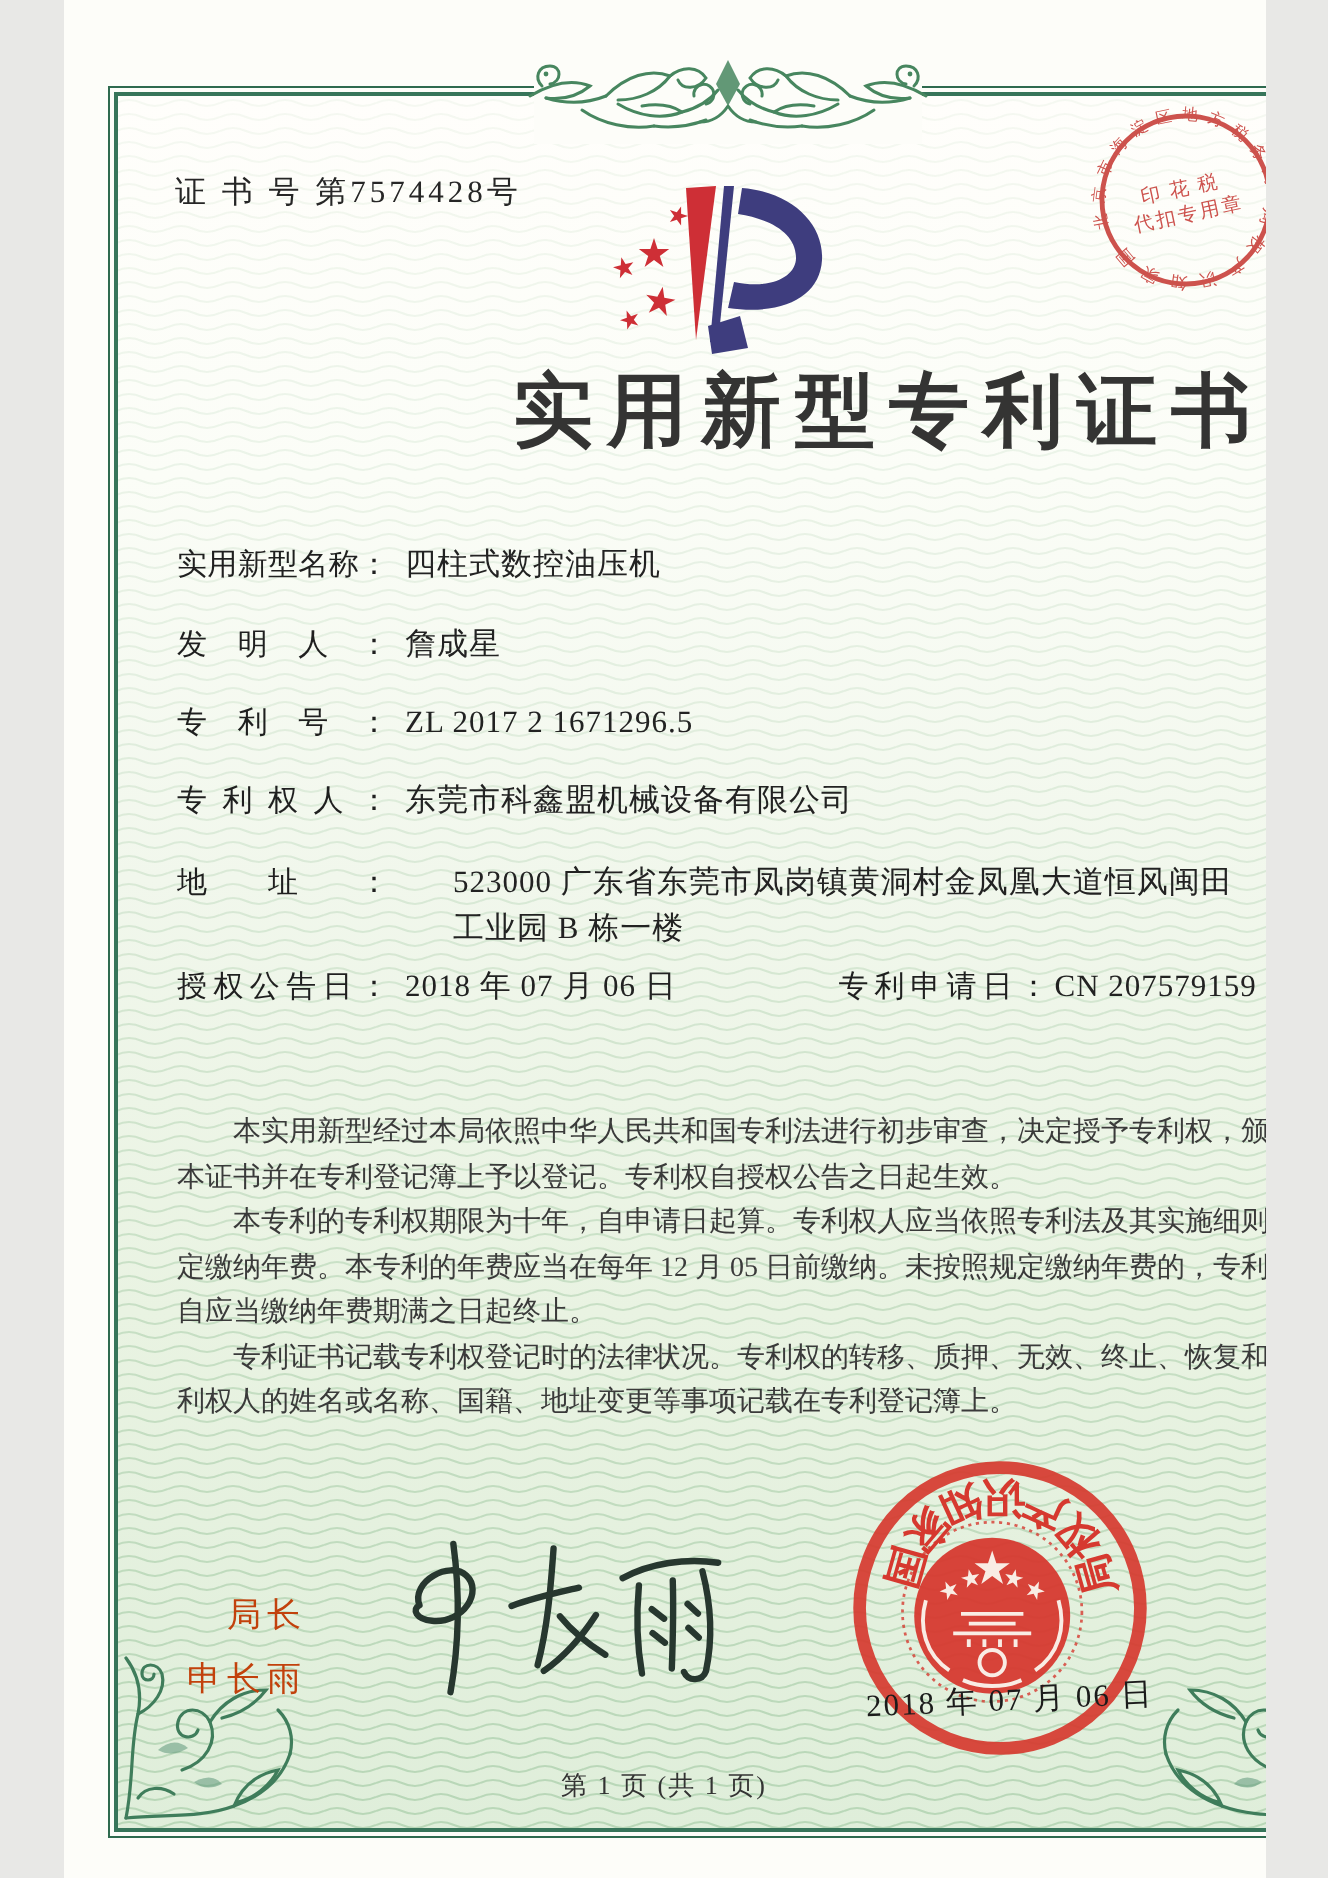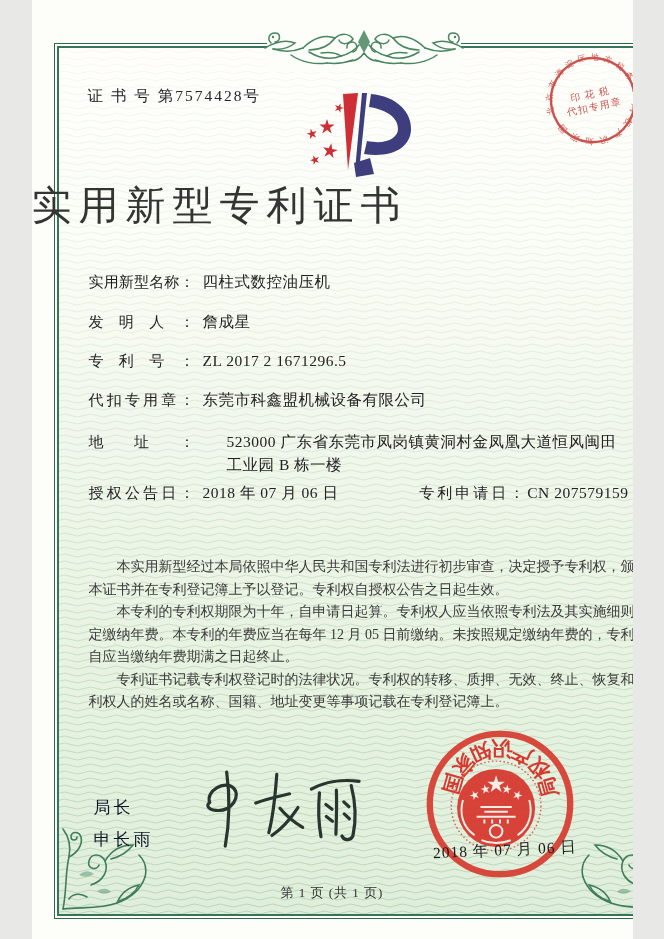--- a/index.html
+++ b/index.html
@@ -10,36 +10,36 @@
   .frame{position:absolute;left:22px;top:43px;width:619px;height:876px;border:1px solid #2e6a4f;box-sizing:border-box;}
   .frame::before{content:'';position:absolute;inset:2px;border:2px solid #37755a;}
 
   
   .tint{position:absolute;left:26px;top:48px;width:612px;height:868px;
         background:linear-gradient(180deg,#fffefb 0%,#fbfdf7 22%,#f1f7ec 45%,#e9f3e2 70%,#dfeeda 100%);}
   .waves{position:absolute;left:26px;top:48px;width:612px;height:868px;}
   .txt{position:absolute;color:#262626;}
 
   .certno{left:56px;top:86px;font-size:15.5px;letter-spacing:2px;}
-  .title{left:0;right:0;top:178px;text-align:left;font-size:40px;font-weight:400;letter-spacing:7px;color:#343433;}
+  .title{left:0;right:0;top:178px;text-align:right;font-size:40px;font-weight:700;letter-spacing:7px;color:#343433;}
 
   .fields{position:absolute;left:57px;top:272px;width:556px;}
   .frow{display:flex;align-items:baseline;margin-bottom:19px;font-size:15.5px;color:#222;}
   .flabel{display:inline-block;width:106px;flex:0 0 106px;font-size:15px;text-align:justify;text-align-last:justify;color:#1f1f1f;}
   .fvalue{margin-left:8px;letter-spacing:0.5px;}
   .frow.addr{margin-bottom:7px;}
   .frow.addr .fvalue{width:400px;line-height:23px;margin-left:32px;}
   .frow.last{margin-bottom:0;}
   .flabel2{margin-left:auto;letter-spacing:3px;font-size:15px;color:#1f1f1f;}
   .fvalue2{letter-spacing:0.5px;}
 
   .paras{position:absolute;left:57px;top:556px;width:560px;font-size:14px;line-height:22.5px;color:#3a3a3a;}
   .paras p{margin:0;text-indent:2em;}
 
-  .signer{position:absolute;left:62px;top:792px;font-size:17px;letter-spacing:3px;color:#0f172a;line-height:32px;}
+  .signer{position:absolute;left:62px;top:792px;font-size:17px;letter-spacing:3px;color:#c2410c;line-height:32px;text-align:right;}
 
   .signature{position:absolute;left:160px;top:764px;transform:rotate(-2deg);}
 
   .seal{position:absolute;left:390px;top:726px;}
   .seal-date{position:absolute;left:401px;top:840px;font-size:15.5px;letter-spacing:1px;color:#1b1b1b;transform:rotate(-2.5deg);z-index:6;}
 
   .taxstamp{position:absolute;left:505px;top:44px;transform:rotate(-12deg);opacity:.92;}
 
   .footer{position:absolute;left:0;right:0;top:884px;text-align:center;font-size:13px;letter-spacing:1px;color:#333;}
 
@@ -154,21 +154,21 @@
     </div>
     <div class="frow">
       <span class="flabel">发明人：</span>
       <span class="fvalue">詹成星</span>
     </div>
     <div class="frow">
       <span class="flabel">专利号：</span>
       <span class="fvalue">ZL 2017 2 1671296.5</span>
     </div>
     <div class="frow">
-      <span class="flabel">代扣专用章：</span>
+      <span class="flabel">专利权人：</span>
       <span class="fvalue">东莞市科鑫盟机械设备有限公司</span>
     </div>
     <div class="frow addr">
       <span class="flabel">地址：</span>
       <span class="fvalue">523000 广东省东莞市凤岗镇黄洞村金凤凰大道恒风闽田工业园 B 栋一楼</span>
     </div>
     <div class="frow last">
       <span class="flabel">授权公告日：</span>
       <span class="fvalue" style="width:176px;">2018 年 07 月 06 日</span>
       <span class="flabel2">专利申请日：</span>

